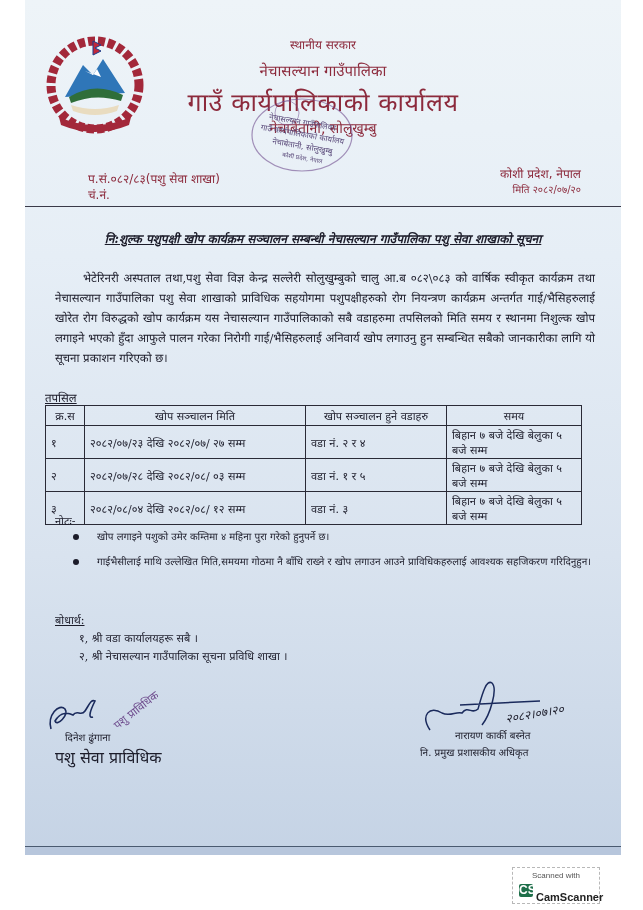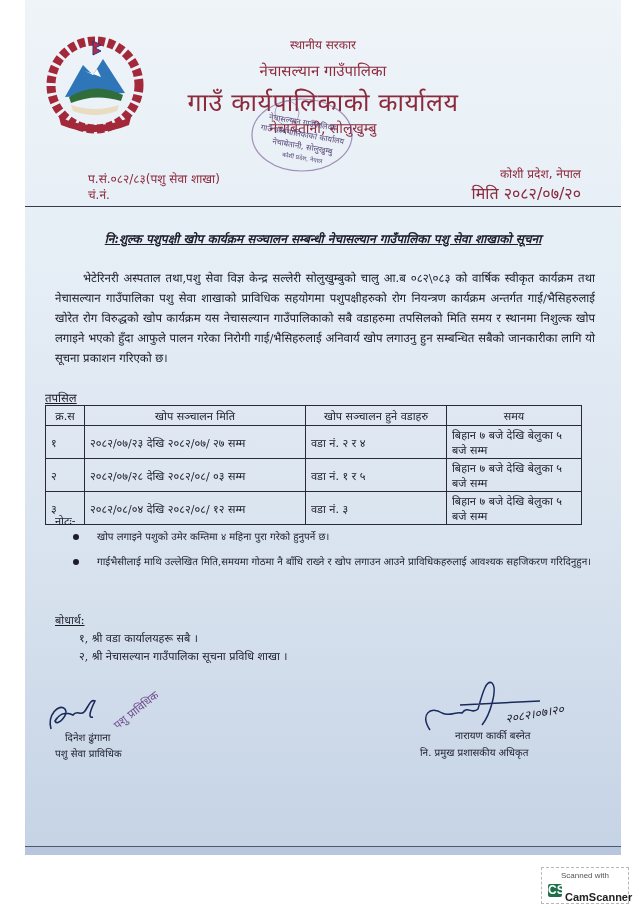--- a/index.html
+++ b/index.html
@@ -15,21 +15,21 @@
   
   .emblem{left:20px;top:35px;width:100px;height:100px;}
   .hdr-l1{left:0;width:596px;top:36px;text-align:center;font-size:12px;}
   .hdr-l2{left:0;width:596px;top:60px;text-align:center;font-size:15px;}
   .hdr-l3{left:0;width:596px;top:84px;text-align:center;font-size:25px;letter-spacing:0.5px;}
   .hdr-l4{left:0;width:596px;top:118px;text-align:center;font-size:14px;}
   .stamp{left:222px;top:95px;width:110px;height:80px;}
   .ref-no{left:63px;top:170px;font-size:12px;}
   .ch-no{left:63px;top:186px;font-size:12px;}
   .province{right:40px;top:165px;font-size:12px;text-align:right;}
-  .date{right:40px;top:182px;font-size:16px;text-align:right;}
+  .date{right:40px;top:182px;font-size:10px;text-align:right;}
   .hr{left:0;right:0;top:206px;height:0;border-top:1.5px solid #3a3a48;}
   
   .subject{left:0;width:596px;top:230px;text-align:center;font-size:12px;font-weight:bold;
            font-style:italic;text-decoration:underline;font-family:"DejaVu Serif",serif;}
   .body-text{left:30px;width:540px;top:268px;font-size:11.5px;line-height:20px;text-align:justify;
              font-family:"DejaVu Serif",serif;text-indent:28px;}
   
   .tapsil{left:20px;top:390px;font-size:11.5px;text-decoration:underline;font-family:"DejaVu Serif",serif;}
   table.sched{position:absolute;left:20px;top:405px;width:537px;border-collapse:collapse;
               font-size:11px;font-family:"DejaVu Serif",serif;}
@@ -41,28 +41,28 @@
   .note-head{left:30px;top:513px;font-size:11px;font-family:"DejaVu Serif",serif;}
   .notes{left:48px;top:530px;width:540px;font-size:10px;font-family:"DejaVu Serif",serif;}
   .note-item{position:relative;padding-left:24px;height:25px;line-height:14px;}
   .bullet{position:absolute;left:0;top:4px;width:6px;height:6px;border-radius:50%;background:#1c1c2a;}
   
   .cc-head{left:30px;top:612px;font-size:11px;text-decoration:underline;font-family:"DejaVu Serif",serif;}
   .cc-list{left:30px;top:630px;font-size:11px;line-height:18px;font-family:"DejaVu Serif",serif;margin-left:24px;}
   
   .sig-left{left:18px;top:695px;width:80px;height:40px;}
   .sig-left-name{left:40px;top:730px;font-size:10px;}
-  .sig-left-title{left:30px;top:746px;font-size:10px;}
+  .sig-left-title{left:30px;top:746px;font-size:16px;}
   .stamp2{left:85px;top:720px;font-size:11px;color:#6f4d8e;transform:rotate(-38deg);transform-origin:left top;}
   .sig-right{left:395px;top:675px;width:140px;height:60px;}
   .sig-right-date{left:480px;top:705px;font-size:12px;font-style:italic;transform:rotate(-10deg);}
   .sig-right-name{left:430px;top:728px;font-size:10px;}
   .sig-right-title{left:395px;top:745px;font-size:10px;}
   
-  .cs-badge{left:541px;top:867px;width:86px;height:35px;border:1px dashed #b8b8b8;background:#fff;}
+  .cs-badge{left:512px;top:867px;width:86px;height:35px;border:1px dashed #b8b8b8;background:#fff;}
   .cs-top{position:absolute;left:0;width:86px;top:3px;text-align:center;font-size:8px;color:#555;
           font-family:"Liberation Sans",sans-serif;}
   .cs-logo{position:absolute;left:6px;top:16px;width:14px;height:13px;background:#1e6f4a;border-radius:2px;
            color:#fff;font-size:12px;font-weight:bold;text-align:center;line-height:13px;
            font-family:"Liberation Sans",sans-serif;}
   .cs-name{position:absolute;left:23px;top:15px;font-size:11px;color:#222;font-weight:bold;
            font-family:"Liberation Sans",sans-serif;margin-top:8px;}
 </style>
 </head>
 <body>

